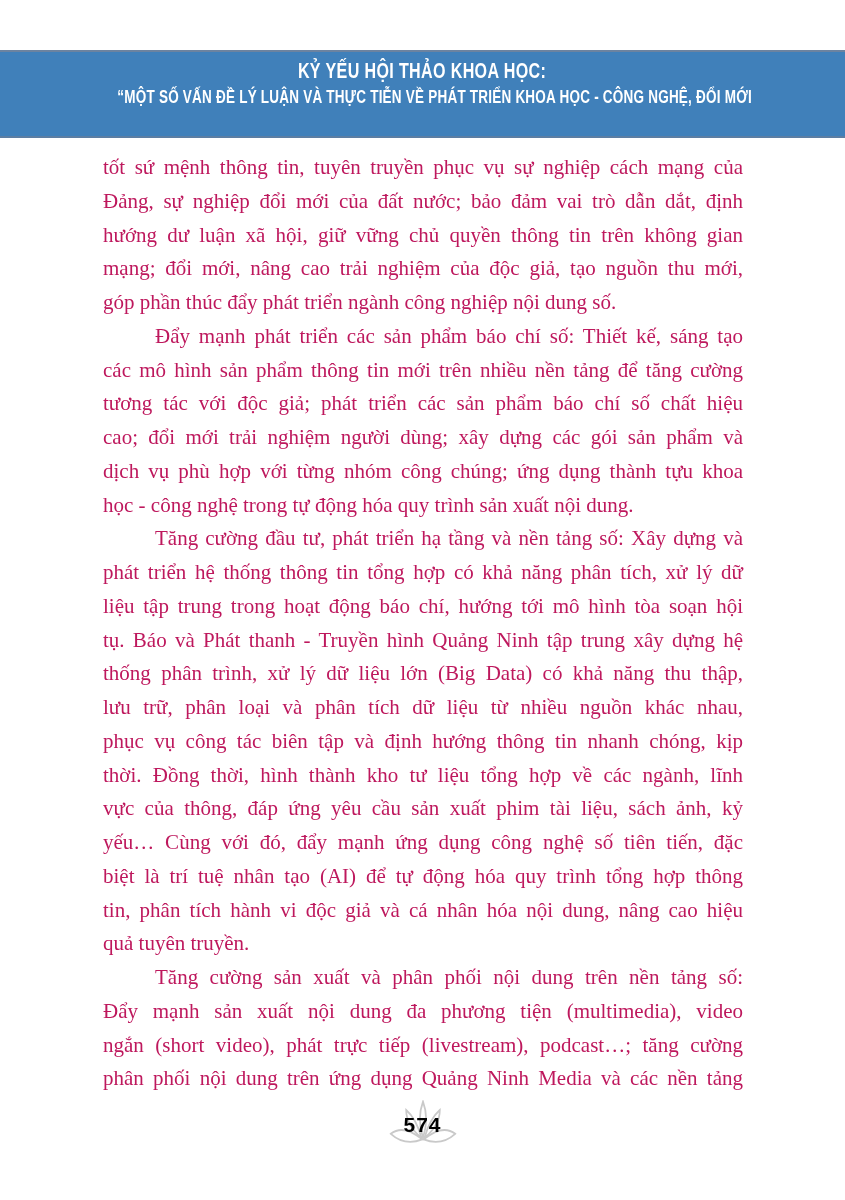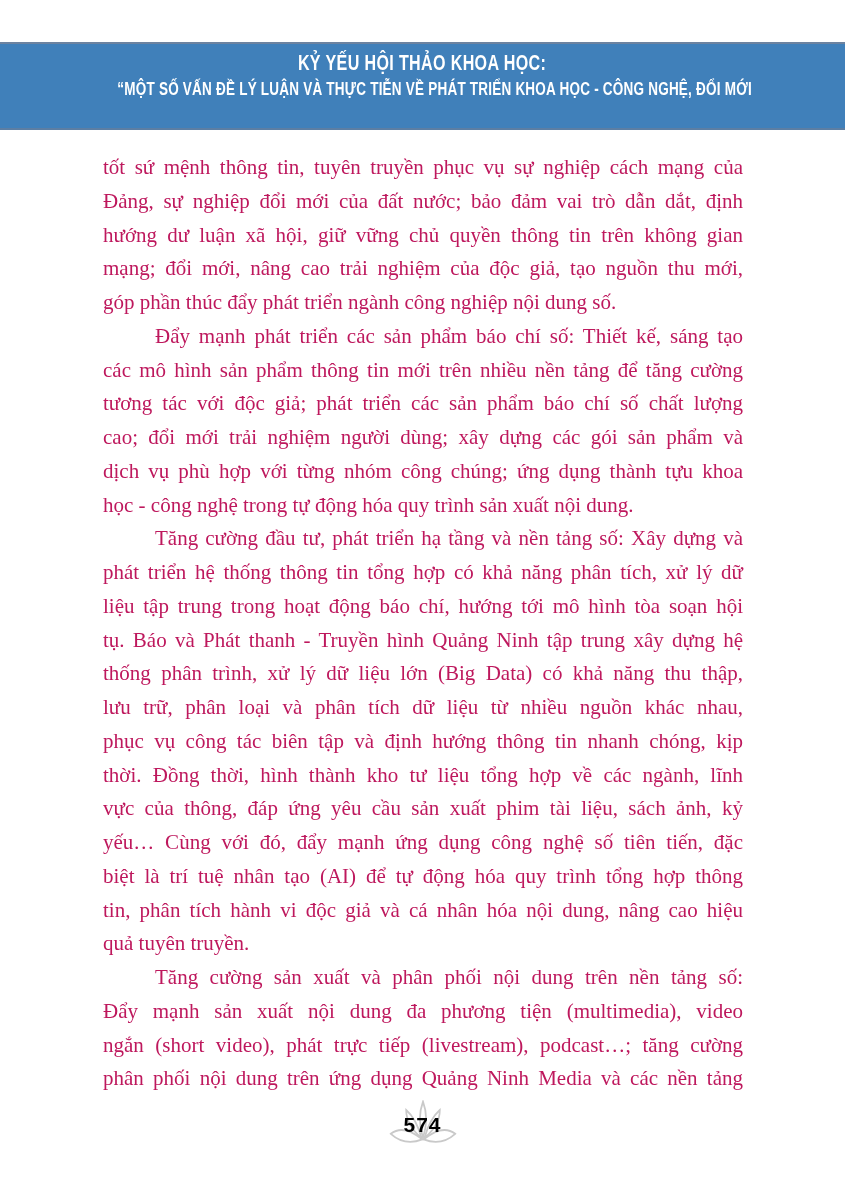--- a/index.html
+++ b/index.html
@@ -8,21 +8,21 @@
     position: relative;
     width: 845px;
     height: 1200px;
     background: #ffffff;
     overflow: hidden;
     font-family: "Liberation Serif", "DejaVu Serif", serif;
   }
   
   .banner {
     position: absolute;
-    top: 42px;
+    top: 50px;
     left: 0;
     width: 845px;
     height: 88px;
     background: #4080ba;
     border-top: 2px solid #6c83a0;
     border-bottom: 2px solid #5c7ea3;
     text-align: center;
     overflow: hidden;
     font-family: "Liberation Sans", "DejaVu Sans", sans-serif;
     font-weight: bold;
@@ -112,21 +112,21 @@
   </header>
 
   <main class="body-text" id="body-text">
       <div class="line">tốt sứ mệnh thông tin, tuyên truyền phục vụ sự nghiệp cách mạng của</div>
       <div class="line">Đảng, sự nghiệp đổi mới của đất nước; bảo đảm vai trò dẫn dắt, định</div>
       <div class="line">hướng dư luận xã hội, giữ vững chủ quyền thông tin trên không gian</div>
       <div class="line">mạng; đổi mới, nâng cao trải nghiệm của độc giả, tạo nguồn thu mới,</div>
       <div class="line para-end">góp phần thúc đẩy phát triển ngành công nghiệp nội dung số.</div>
       <div class="line indent">Đẩy mạnh phát triển các sản phẩm báo chí số: Thiết kế, sáng tạo</div>
       <div class="line">các mô hình sản phẩm thông tin mới trên nhiều nền tảng để tăng cường</div>
-      <div class="line">tương tác với độc giả; phát triển các sản phẩm báo chí số chất lượng</div>
+      <div class="line">tương tác với độc giả; phát triển các sản phẩm báo chí số chất hiệu</div>
       <div class="line">cao; đổi mới trải nghiệm người dùng; xây dựng các gói sản phẩm và</div>
       <div class="line">dịch vụ phù hợp với từng nhóm công chúng; ứng dụng thành tựu khoa</div>
       <div class="line para-end">học - công nghệ trong tự động hóa quy trình sản xuất nội dung.</div>
       <div class="line indent">Tăng cường đầu tư, phát triển hạ tầng và nền tảng số: Xây dựng và</div>
       <div class="line">phát triển hệ thống thông tin tổng hợp có khả năng phân tích, xử lý dữ</div>
       <div class="line">liệu tập trung trong hoạt động báo chí, hướng tới mô hình tòa soạn hội</div>
       <div class="line">tụ. Báo và Phát thanh - Truyền hình Quảng Ninh tập trung xây dựng hệ</div>
       <div class="line">thống phân trình, xử lý dữ liệu lớn (Big Data) có khả năng thu thập,</div>
       <div class="line">lưu trữ, phân loại và phân tích dữ liệu từ nhiều nguồn khác nhau,</div>
       <div class="line">phục vụ công tác biên tập và định hướng thông tin nhanh chóng, kịp</div>

